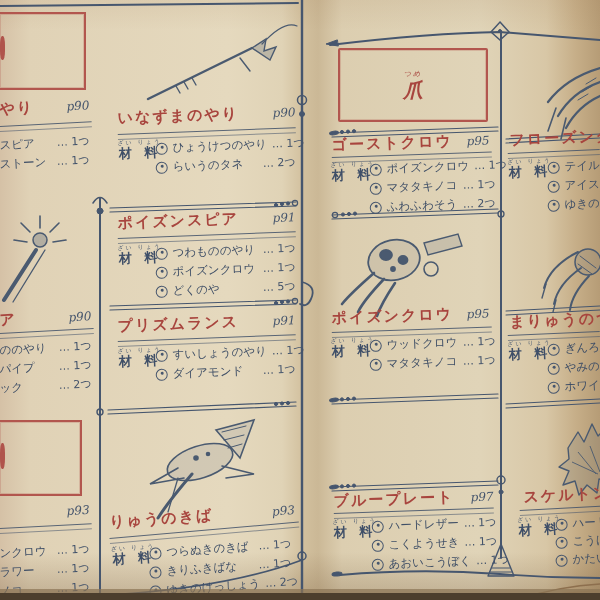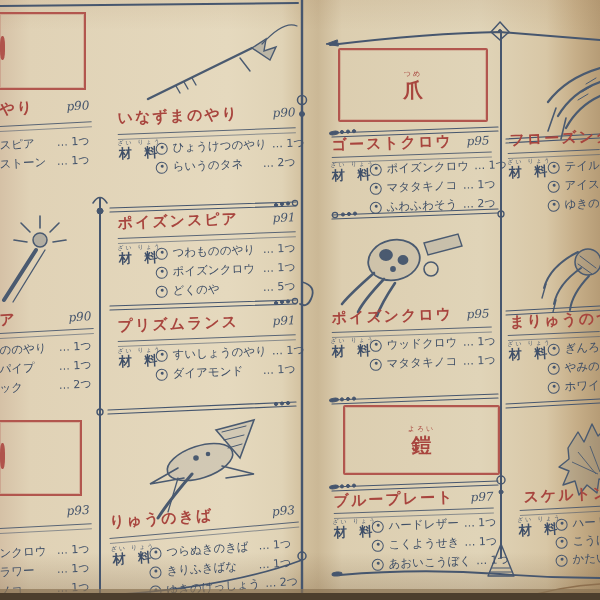--- a/index.html
+++ b/index.html
@@ -7,21 +7,21 @@
     font-family:"DejaVu Sans",sans-serif;color:#3f4f68;
     background:
       linear-gradient(180deg, rgba(150,110,70,.10) 0, rgba(0,0,0,0) 5%, rgba(0,0,0,0) 92%, rgba(90,60,30,.22) 99%),
       linear-gradient(90deg,#d5c1a6 0,#e0d2b6 5%,#e5d9be 38%,#e0d3b6 47%,#d2c09e 50.5%,#cbb896 53%,#dcceb0 57%,#e0d4b8 80%,#d8c7a6 91%,#c6ae88 96%,#b69c76 100%);
   }
   
   .cat-box{position:absolute;border:2.2px solid #b2564e;border-radius:2px;
     display:flex;align-items:center;justify-content:center;
     box-shadow:inset 0 0 0 1px rgba(178,86,78,.25);}
   .cat-box.cut{border-left:none;border-radius:0;}
-  .cat-inner{text-align:center;color:#a8453e;line-height:1;}
+  .cat-inner{text-align:center;color:#a8453e;line-height:1;font-style:italic;}
   .cat-fg{display:block;font-size:7px;letter-spacing:2px;margin-bottom:2px;}
   .cat-kj{display:block;font-size:20px;font-weight:bold;}
   .red-frag{position:absolute;width:5px;background:#b0544c;border-radius:40%;}
   
   .trow{position:absolute;display:flex;align-items:baseline;transform-origin:left bottom;}
   .ttl{color:#a8453e;font-weight:bold;font-size:15px;letter-spacing:2px;white-space:nowrap;}
   .pref{margin-left:auto;font-family:"DejaVu Serif",serif;font-style:italic;font-size:12px;color:#45556d;white-space:nowrap;}
   .rule2{position:absolute;height:4px;border-top:1.4px solid rgba(66,82,106,.85);
     border-bottom:1px solid rgba(66,82,106,.55);transform-origin:left bottom;}
   
@@ -327,26 +327,20 @@
     <span>ゆきのけっしょう</span>
     <span class="ct">… 2つ</span>
   </div>
 
   <div class="cat-box" style="left:338px;top:48px;width:146px;height:70px;">
     <div class="cat-inner">
       <span class="cat-fg">つめ</span>
       <span class="cat-kj">爪</span>
     </div>
   </div>
-  <div class="cat-box" style="left:343px;top:405px;width:153px;height:66px;">
-    <div class="cat-inner">
-      <span class="cat-fg">よろい</span>
-      <span class="cat-kj">鎧</span>
-    </div>
-  </div>
 
   <div class="trow r2" style="left:332px;top:136px;width:158px;">
     <span class="ttl">ゴーストクロウ</span>
     <span class="pref">p95</span>
   </div>
   <div class="rule2 r2" style="left:332px;top:157px;width:160px;"></div>
   <div class="mat r2" style="left:331px;top:162px;">
     <span class="fg">ざい りょう</span>
     <span class="kj">材 料</span>
   </div>

